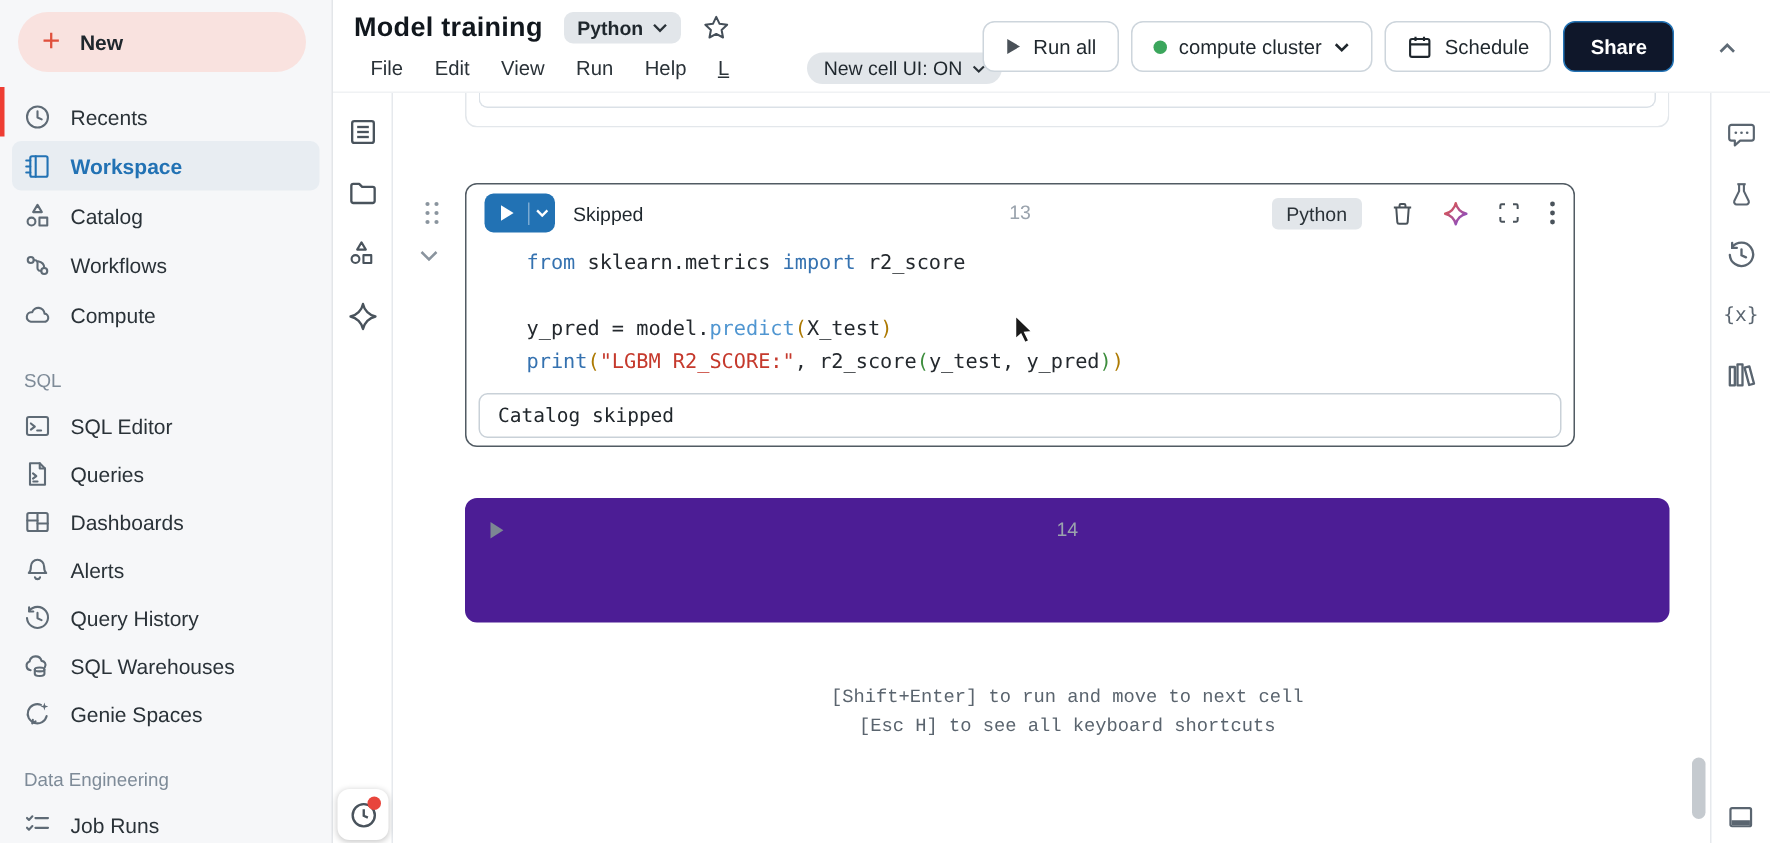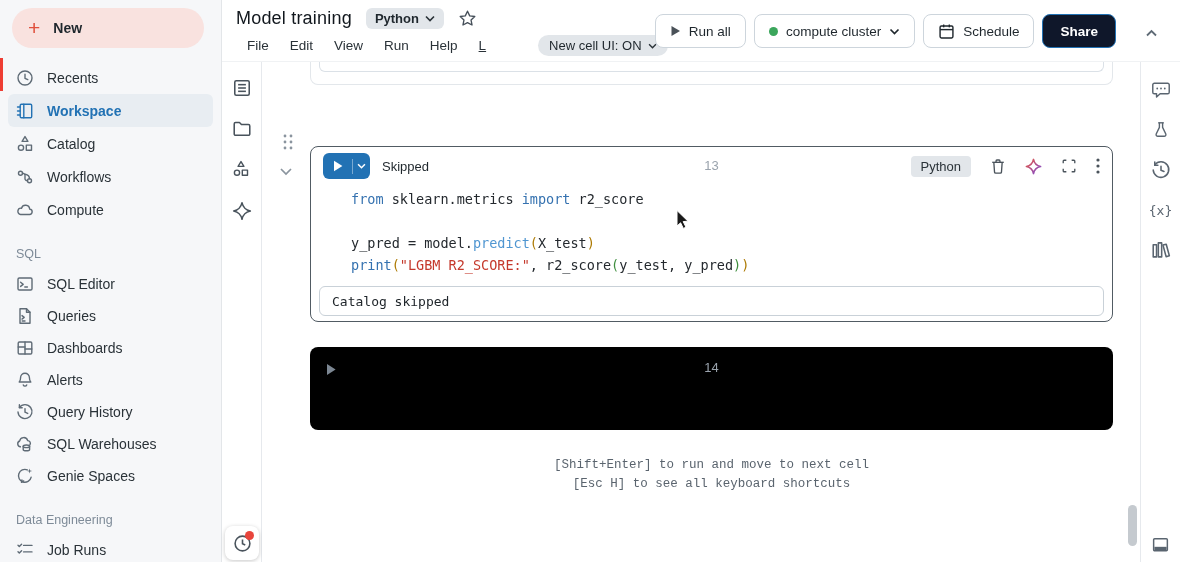--- a/index.html
+++ b/index.html
@@ -18,21 +18,21 @@
   .nav-item.active { background:#E8EDF2; color:#2272B4; font-weight:600; }
   .nav-item.active .icon { color:#2272B4; }
   .section-title { font-size:12.5px; color:#7E8B98; margin:21px 0 7px 16px; }
   .section .nav-item { height:32px; }
   .icon svg { display:block; }
 
   
   .main { flex:1; display:flex; flex-direction:column; min-width:0; }
   header { height:62px; background:#fff; position:relative; flex:none; border-bottom:1px solid #F0F2F4; }
   .title-row { display:flex; align-items:center; gap:14px; padding:7px 0 0 14px; height:30px; }
-  .nb-title { font-size:18px; font-weight:400; color:#11171D; letter-spacing:.2px; }
+  .nb-title { font-size:18px; font-weight:700; color:#11171D; letter-spacing:.2px; }
   .lang-badge { background:#E2E6EA; border-radius:6px; padding:3px 9px; font-size:13px; font-weight:600; display:flex; align-items:center; gap:6px; cursor:pointer; }
   .star-btn { color:#454F59; cursor:pointer; display:flex; }
   .menu-row { display:flex; align-items:center; padding:5px 0 0 25px; height:26px;gap:26px; }
   .menu-items { display:flex; align-items:center; gap:21px; }
   .menu-item { font-size:13.5px; color:#2A3238; cursor:pointer; }
   .menu-item.underlined { text-decoration:underline; }
   .newcell-pill { margin-left:26px; background:#E2E6EA; border-radius:12px; padding:3px 11px; font-size:13px; display:flex; align-items:center; gap:6px; cursor:pointer; }
   .hdr-actions { position:absolute; right:64px; top:14px; display:flex; gap:8px; align-items:center; }
   .btn { height:34px; background:#fff; border:1px solid #CDD5DC; border-radius:8px; display:flex; align-items:center; gap:8px; padding:0 14px; font-size:13.5px; color:#1F272D; cursor:pointer; font-family:inherit; }
   .btn-primary { background:#0f172a; border-color:#2272B4; color:#fff; font-weight:600; padding:0 17px; }
@@ -48,40 +48,40 @@
   .clock-card { position:absolute; left:3px; bottom:2px; width:34px; height:34px; background:#fff; border-radius:8px; box-shadow:0 1px 4px rgba(0,0,0,.22); display:flex; align-items:center; justify-content:center; color:#49535C; cursor:pointer; }
   .clock-card .red-dot { position:absolute; top:5px; right:5px; width:9px; height:9px; border-radius:50%; background:#E8453C; }
 
   
   .notebook { flex:1; position:relative; background:#fff; min-width:0; }
   .cell-partial { position:absolute; left:48px; top:0; width:803px; height:23px; border:1px solid #E3E7EB; border-top:none; border-radius:0 0 8px 8px; }
   .cell-partial-inner { margin:0 8px; height:10px; border:1px solid #DBE1E7; border-top:none; border-radius:0 0 6px 6px; }
   .drag-handle { position:absolute; left:19px; top:71px; color:#8A949E; cursor:grab; }
   .cell-collapse-toggle { position:absolute; left:17px; top:100px; color:#8A949E; cursor:pointer; }
 
-  .cell-focused { position:absolute; left:48px; top:60px; width:803px; height:176px; border:1px solid #515B63; border-radius:8px; background:#fff;margin-top:24px; }
+  .cell-focused { position:absolute; left:48px; top:60px; width:740px; height:176px; border:1px solid #515B63; border-radius:8px; background:#fff; }
   .cell-toolbar { display:flex; align-items:center; padding:6px 12px 4px 12px; height:36px; position:relative; }
   .run-btn { width:47px; height:26px; background:#2272B4; border-radius:6px; display:flex; align-items:center; cursor:pointer; flex:none; }
   .run-btn .half-l { flex:1; display:flex; justify-content:center; }
   .run-btn .divider { width:1px; height:15px; background:rgba(255,255,255,.4); }
   .run-btn .half-r { width:17px; display:flex; justify-content:center; }
   .cell-status { margin-left:12px; font-size:13px; color:#1F272D; }
   .cell-number { position:absolute; left:50%; transform:translateX(-50%); top:11px; font-size:13px; color:#9AA3AD; }
   .cell-actions { margin-left:auto; display:flex; align-items:center; gap:19px; }
   .lang-pill { background:#E2E6EA; border-radius:4px; padding:3px 10px; font-size:13px; color:#2A3238; cursor:pointer; }
   .cell-action-icon { color:#4A535B; cursor:pointer; display:flex; }
 
   .code { padding:5px 0 0 40px; font-family:"DejaVu Sans Mono", monospace; font-size:13.5px; }
   .code-line { height:22px; line-height:22px; white-space:pre; }
   .tok-kw { color:#3572B0; } .tok-fn { color:#5096D1; } .tok-st { color:#C5392C; }
   .tok-b1 { color:#AD7A03; } .tok-b2 { color:#3E8E3E; } .tok-pl { color:#24292E; }
 
   .cell-output { margin:10px 8px 0 8px; height:30px; border:1px solid #C9D1D8; border-radius:6px; display:flex; align-items:center; padding-left:12px; font-family:"DejaVu Sans Mono", monospace; font-size:13px; color:#20262B; }
 
-  .cell-collapsed { position:absolute; left:48px; top:285px; width:803px; height:83px; background:#000000; border-radius:8px; cursor:pointer; }
+  .cell-collapsed { position:absolute; left:48px; top:270px; width:803px; height:83px; background:#4c1d95; border-radius:8px; cursor:pointer; }
   .cell-collapsed .play14 { position:absolute; left:16px; top:15px; color:#7C8793; }
   .cell-collapsed .num14 { position:absolute; left:50%; transform:translateX(-50%); top:13px; font-size:13px; color:#9AA3AD; }
 
   .hints { position:absolute; left:48px; top:394px; width:803px; text-align:center; font-family:Liberation Mono, monospace; font-size:12.5px; color:#5A646E; }
   .hint-line { line-height:19px; }
 
   .nb-scrollbar { position:absolute; right:3px; top:443px; width:9px; height:41px; background:#C5CACF; border-radius:5px; cursor:pointer; }
 
   
   .rail { width:40px; border-left:1px solid #E6E9ED; position:relative; flex:none; display:flex; flex-direction:column; align-items:center; padding-top:18px; gap:20px; }

